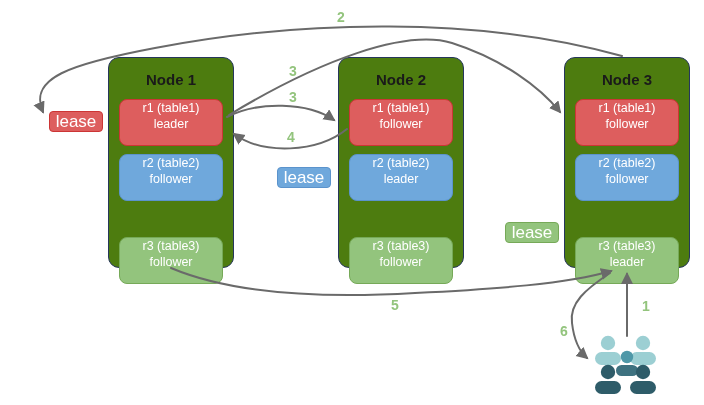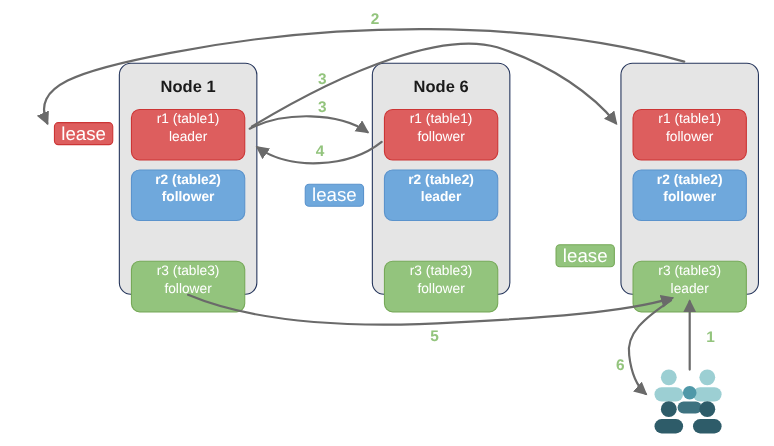--- a/index.html
+++ b/index.html
@@ -6,35 +6,35 @@
   #canvas{
     position:relative;width:704px;height:405px;background:#ffffff;overflow:hidden;
     font-family:"Liberation Sans","DejaVu Sans",sans-serif;
   }
   
   #arrows{position:absolute;left:0;top:0;width:704px;height:405px;z-index:5;pointer-events:none;}
   #arrows path.flow{fill:none;stroke:var(--arrow);stroke-width:2;stroke-linecap:round;}
   #arrows marker path{fill:var(--arrow);stroke:none;}
   
   .node{
-    position:absolute;top:57px;width:126px;height:211px;background:#e5e5e5;
+    position:absolute;top:57px;width:126px;height:211px;background:#4d7c0f;
     border:1.5px solid var(--node_border);border-radius:11px;box-sizing:border-box;z-index:1;
   }
   .node-title{
     position:absolute;top:13px;left:0;right:0;text-align:center;
     font-size:15px;font-weight:bold;color:var(--title_text);
   }
   .rep{
     position:absolute;left:10px;width:104px;height:47px;border-radius:8px;
     border:1.5px solid;box-sizing:border-box;color:#ffffff;font-size:12.5px;line-height:1.3;
     display:flex;flex-direction:column;align-items:center;text-align:center;
   }
   .rep.r0{top:41px;} .rep.r1{top:96px;} .rep.r2{top:151px;margin-top:28px;}
   .rep.red{background:var(--red_fill);border-color:var(--red_border);}
-  .rep.blue{background:var(--blue_fill);border-color:var(--blue_border);font-weight:bold;}
+  .rep.blue{background:var(--blue_fill);border-color:var(--blue_border);}
   .rep.green{background:var(--green_fill);border-color:var(--green_border);}
   
   .lease{
     position:absolute;width:54px;height:21px;border-radius:4px;border:1px solid;box-sizing:border-box;
     color:#ffffff;font-size:17px;display:flex;align-items:center;justify-content:center;z-index:4;
   }
   #lease-red{left:49px;top:111px;background:var(--red_fill);border-color:var(--red_border);}
   #lease-blue{left:277px;top:167px;background:var(--blue_fill);border-color:var(--blue_border);}
   #lease-green{left:505px;top:222px;background:var(--green_fill);border-color:var(--green_border);}
   
@@ -75,36 +75,37 @@
       <span>r2 (table2)</span>
       <span>follower</span>
     </div>
     <div class="rep r2 green">
       <span>r3 (table3)</span>
       <span>follower</span>
     </div>
   </div>
 
   <div class="node" style="left:338px">
-    <div class="node-title">Node 6</div>
+    <div class="node-title">Node 2</div>
     <div class="rep r0 red">
       <span>r1 (table1)</span>
       <span>follower</span>
     </div>
     <div class="rep r1 blue">
       <span>r2 (table2)</span>
       <span>leader</span>
     </div>
     <div class="rep r2 green">
       <span>r3 (table3)</span>
       <span>follower</span>
     </div>
   </div>
 
   <div class="node" style="left:564px">
+    <div class="node-title">Node 3</div>
     <div class="rep r0 red">
       <span>r1 (table1)</span>
       <span>follower</span>
     </div>
     <div class="rep r1 blue">
       <span>r2 (table2)</span>
       <span>follower</span>
     </div>
     <div class="rep r2 green">
       <span>r3 (table3)</span>

